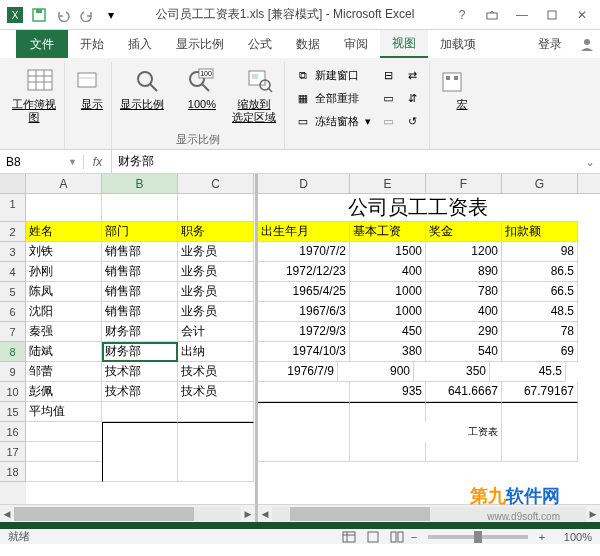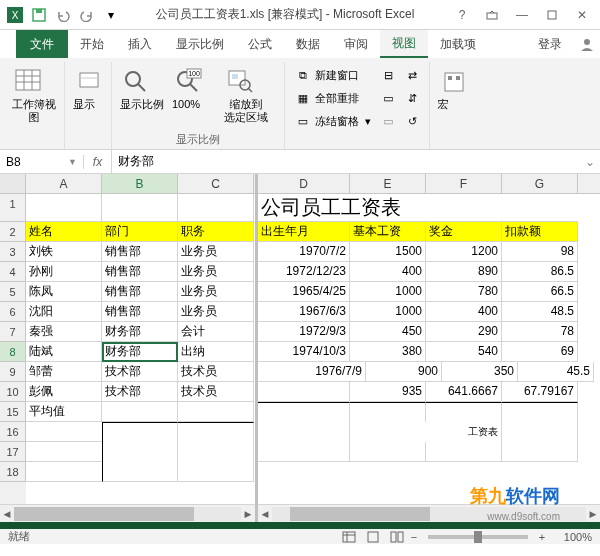--- a/index.html
+++ b/index.html
@@ -19,21 +19,21 @@
 .tab { padding: 0 12px; display: flex; align-items: center; cursor: pointer; color: #444; }
 .tab.active { color: #217346; border-bottom: 2px solid #217346; background: #f3f3f3; }
 .tab-spacer { flex: 1; }
 .tab-user { width: 26px; display: flex; align-items: center; justify-content: center; }
 
 
 .ribbon { height: 92px; background: #f3f3f3; border-bottom: 1px solid #d4d4d4; display: flex; padding: 4px 4px 0 4px; }
 .ribbon-group { display: flex; flex-direction: column; align-items: center; border-right: 1px solid #e0e0e0; padding: 0 6px; }
 .ribbon-group-body { flex: 1; display: flex; align-items: flex-start; gap: 4px; padding-top: 2px; }
 .ribbon-group-label { font-size: 11px; color: #666; padding: 2px 0; }
-.big-btn { display: flex; flex-direction: column; align-items: flex-start; width: 48px; cursor: pointer; padding: 2px; }
+.big-btn { display: flex; flex-direction: column; align-items: flex-end; width: 48px; cursor: pointer; padding: 2px; text-decoration: underline; }
 .big-btn-icon { width: 32px; height: 32px; display: flex; align-items: center; justify-content: center; }
 .big-btn-label { font-size: 11px; text-align: center; line-height: 1.2; }
 .small-btn-col { display: flex; flex-direction: column; gap: 1px; }
 .small-btn { display: flex; align-items: center; gap: 4px; padding: 2px 4px; cursor: pointer; font-size: 11px; height: 22px; }
 .small-icon { width: 16px; height: 16px; display: flex; align-items: center; justify-content: center; }
 
 
 .formula-row { height: 24px; display: flex; align-items: center; border-bottom: 1px solid #d4d4d4; background: #fff; }
 .name-box { width: 84px; border-right: 1px solid #d4d4d4; padding: 0 6px; font-size: 12px; display: flex; align-items: center; justify-content: space-between; }
 .fx-btn { width: 28px; text-align: left; font-style: italic; color: #666; border-right: 1px solid #d4d4d4; height: 100%; display: flex; align-items: center; justify-content: center; cursor: pointer; }
@@ -49,21 +49,21 @@
 .col-header { border-right: 1px solid #c6c6c6; text-align: center; font-size: 12px; color: #444; line-height: 20px; background: #f0f0f0; }
 .col-header.active { background: #d4e8d4; color: #217346; }
 .grid-body { display: flex; flex: 1; overflow: hidden; }
 .row-headers { width: 26px; background: #f0f0f0; }
 .row-header { height: 20px; border-bottom: 1px solid #c6c6c6; border-right: 1px solid #c6c6c6; text-align: center; font-size: 11px; color: #444; line-height: 20px; }
 .row-header.active { background: #d4e8d4; color: #217346; }
 .cells { flex: 1; position: relative; }
 .grid-row { display: flex; height: 20px; }
 .cell { border-right: 1px solid #d4d4d4; border-bottom: 1px solid #d4d4d4; padding: 0 3px; font-size: 12px; line-height: 19px; overflow: hidden; white-space: nowrap; }
 .cell.header-yellow { background: #ffff00; font-weight: normal; }
-.cell.title-big { font-size: 20px; line-height: 26px; font-family: SimSun; }
+.cell.title-big { font-size: 20px; text-align: center; line-height: 26px; font-family: SimSun; }
 .cell.num { text-align: right; }
 .cell.active { outline: 2px solid #217346; outline-offset: -2px; }
 .grid-row.title-row { height: 28px; }
 
 
 .hscroll { height: 18px; background: #f0f0f0; border-top: 1px solid #d4d4d4; display: flex; align-items: center; position: relative; }
 .hscroll-track { flex: 1; height: 14px; background: #e8e8e8; margin: 0 14px; position: relative; }
 .hscroll-thumb { position: absolute; height: 14px; background: #c0c0c0; }
 .scroll-arrow { width: 14px; height: 14px; position: absolute; display: flex; align-items: center; justify-content: center; color: #666; cursor: pointer; font-size: 9px; }
 
@@ -446,21 +446,21 @@
             <div class="cell num" style="width:76px">290</div>
             <div class="cell num" style="width:76px">78</div>
           </div>
         <div class="grid-row">
             <div class="cell num" style="width:92px">1974/10/3</div>
             <div class="cell num" style="width:76px">380</div>
             <div class="cell num" style="width:76px">540</div>
             <div class="cell num" style="width:76px">69</div>
           </div>
         <div class="grid-row">
-            <div class="cell num" style="width:108px">1976/7/9</div>
+            <div class="cell num" style="width:80px">1976/7/9</div>
             <div class="cell num" style="width:76px">900</div>
             <div class="cell num" style="width:76px">350</div>
             <div class="cell num" style="width:76px">45.5</div>
           </div>
         <div class="grid-row">
             <div class="cell" style="width:92px"></div>
             <div class="cell num" style="width:76px">935</div>
             <div class="cell num" style="width:76px">641.6667</div>
             <div class="cell num" style="width:76px">67.79167</div>
           </div>

